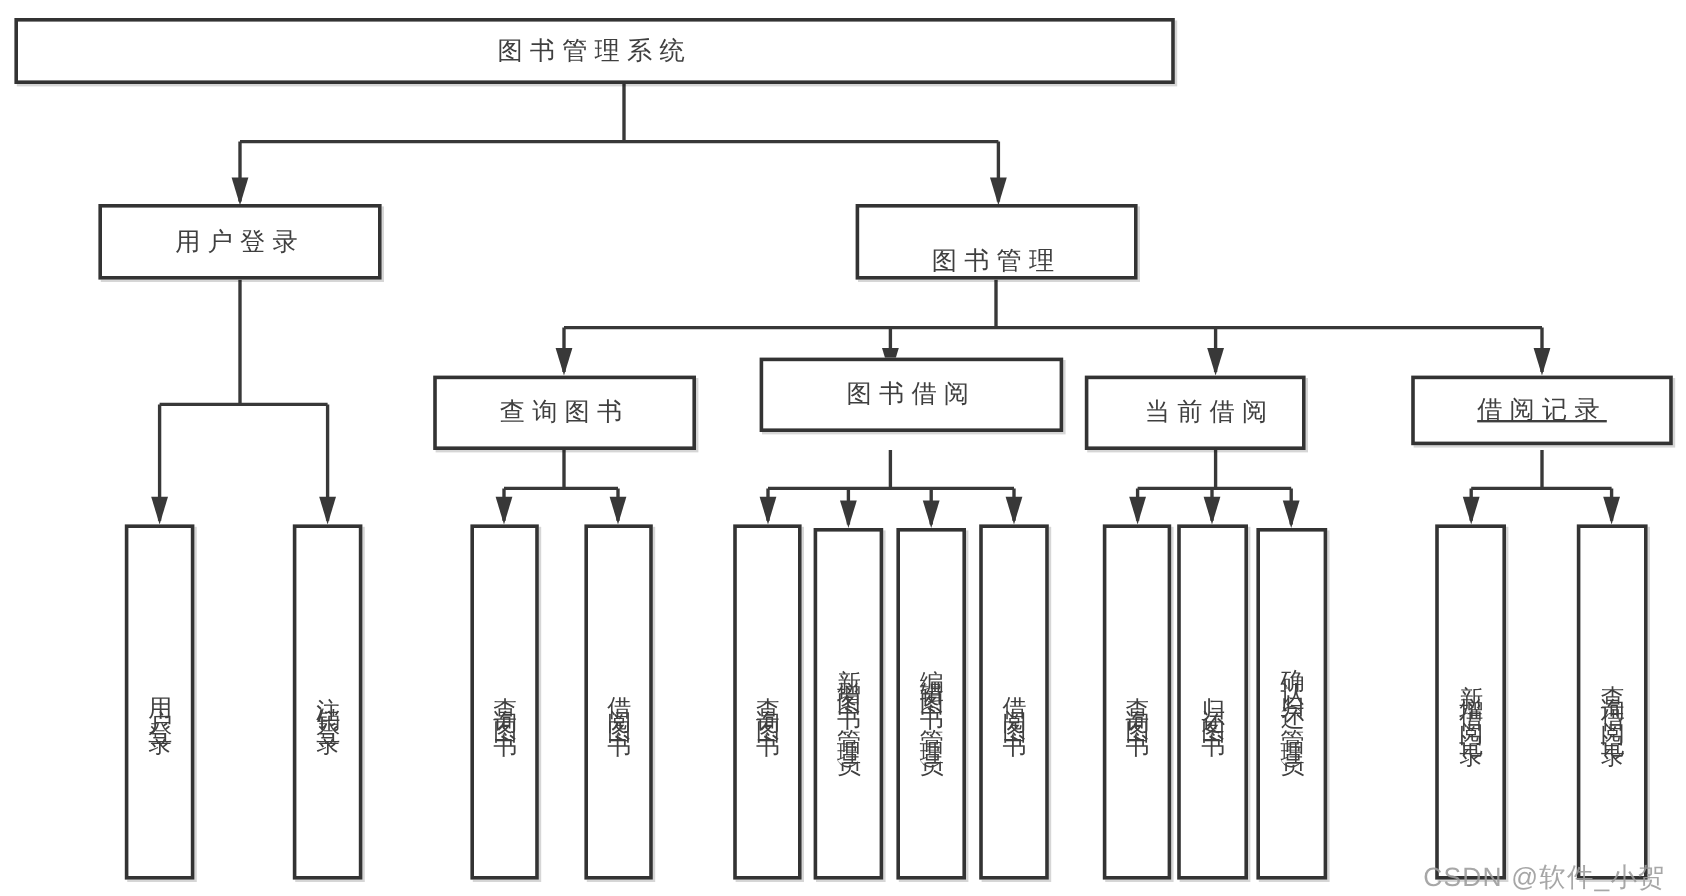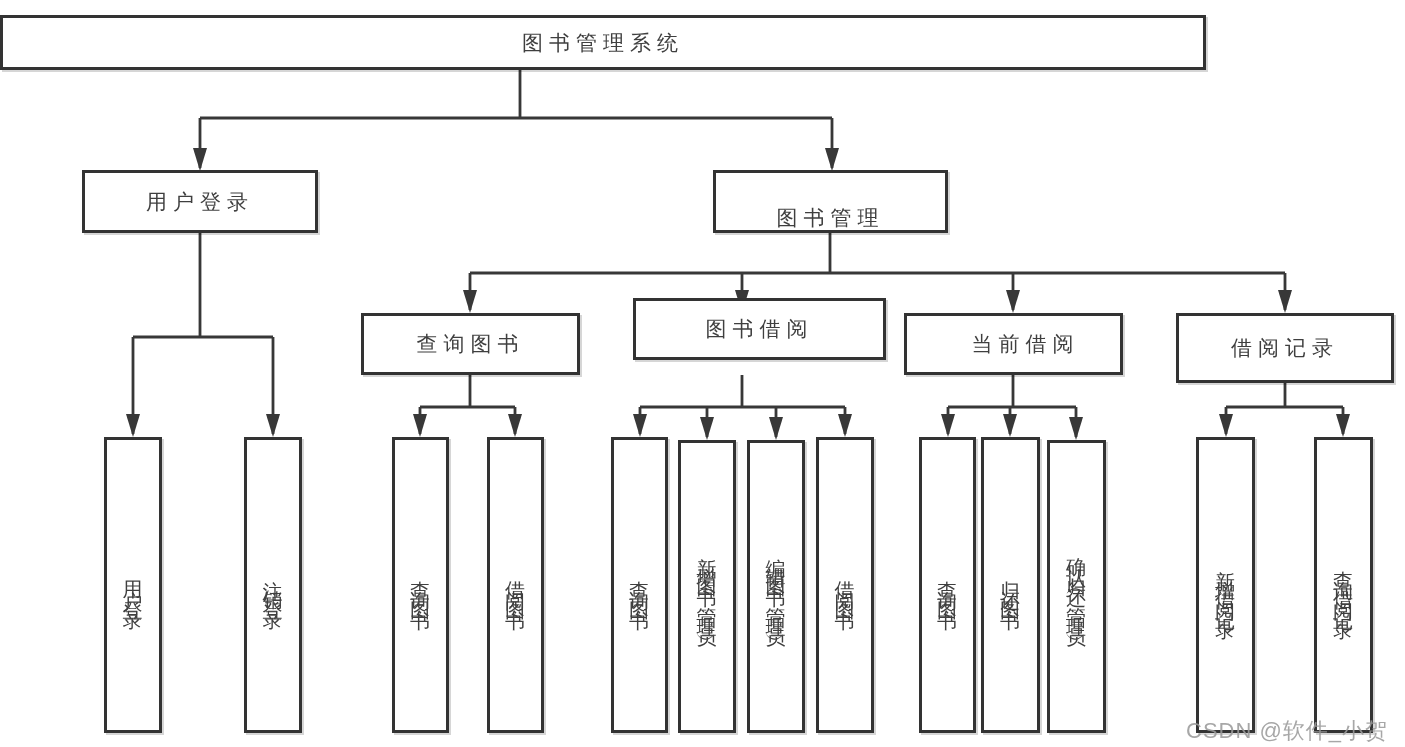--- a/index.html
+++ b/index.html
@@ -73,41 +73,41 @@
       <polygon points="769,417 783,417 776,440"></polygon>
       <polygon points="838,414 852,414 845,437"></polygon>
       <polygon points="941,414 955,414 948,437"></polygon>
       <polygon points="1003,414 1017,414 1010,437"></polygon>
       <polygon points="1069,417 1083,417 1076,440"></polygon>
       <polygon points="1219,414 1233,414 1226,437"></polygon>
       <polygon points="1336,414 1350,414 1343,437"></polygon>
     </g>
   </svg>
 
-  <div class="node" style="left:0;top:15px;width:1206px;height:55px;text-align:center;">
+  <div class="node" style="left:12px;top:15px;width:967px;height:55px;text-align:center;">
     <span>图书管理系统</span>
   </div>
 
   <div class="node" style="left:82px;top:170px;width:236px;height:63px;">
     <span>用户登录</span>
   </div>
   <div class="node" style="left:713px;top:170px;width:235px;height:63px;align-items:flex-end;">
     <span>图书管理</span>
   </div>
 
   <div class="node" style="left:361px;top:313px;width:219px;height:62px;">
     <span>查询图书</span>
   </div>
   <div class="node" style="left:633px;top:298px;width:253px;height:62px;">
     <span>图书借阅</span>
   </div>
-  <div class="node" style="left:904px;top:313px;width:219px;height:62px;padding-left:24px;">
+  <div class="node" style="left:904px;top:313px;width:184px;height:62px;padding-left:24px;">
     <span>当前借阅</span>
   </div>
-  <div class="node" style="left:1176px;top:313px;width:218px;height:70px;">
+  <div class="node" style="left:1176px;top:313px;width:218px;height:58px;text-decoration:underline;">
     <span>借阅记录</span>
   </div>
 
   <div class="node vert" style="left:104px;top:437px;width:58px;height:296px;">
     <span class="vt">用户登录</span>
   </div>
   <div class="node vert" style="left:244px;top:437px;width:58px;height:296px;">
     <span class="vt">注销登录</span>
   </div>
 

